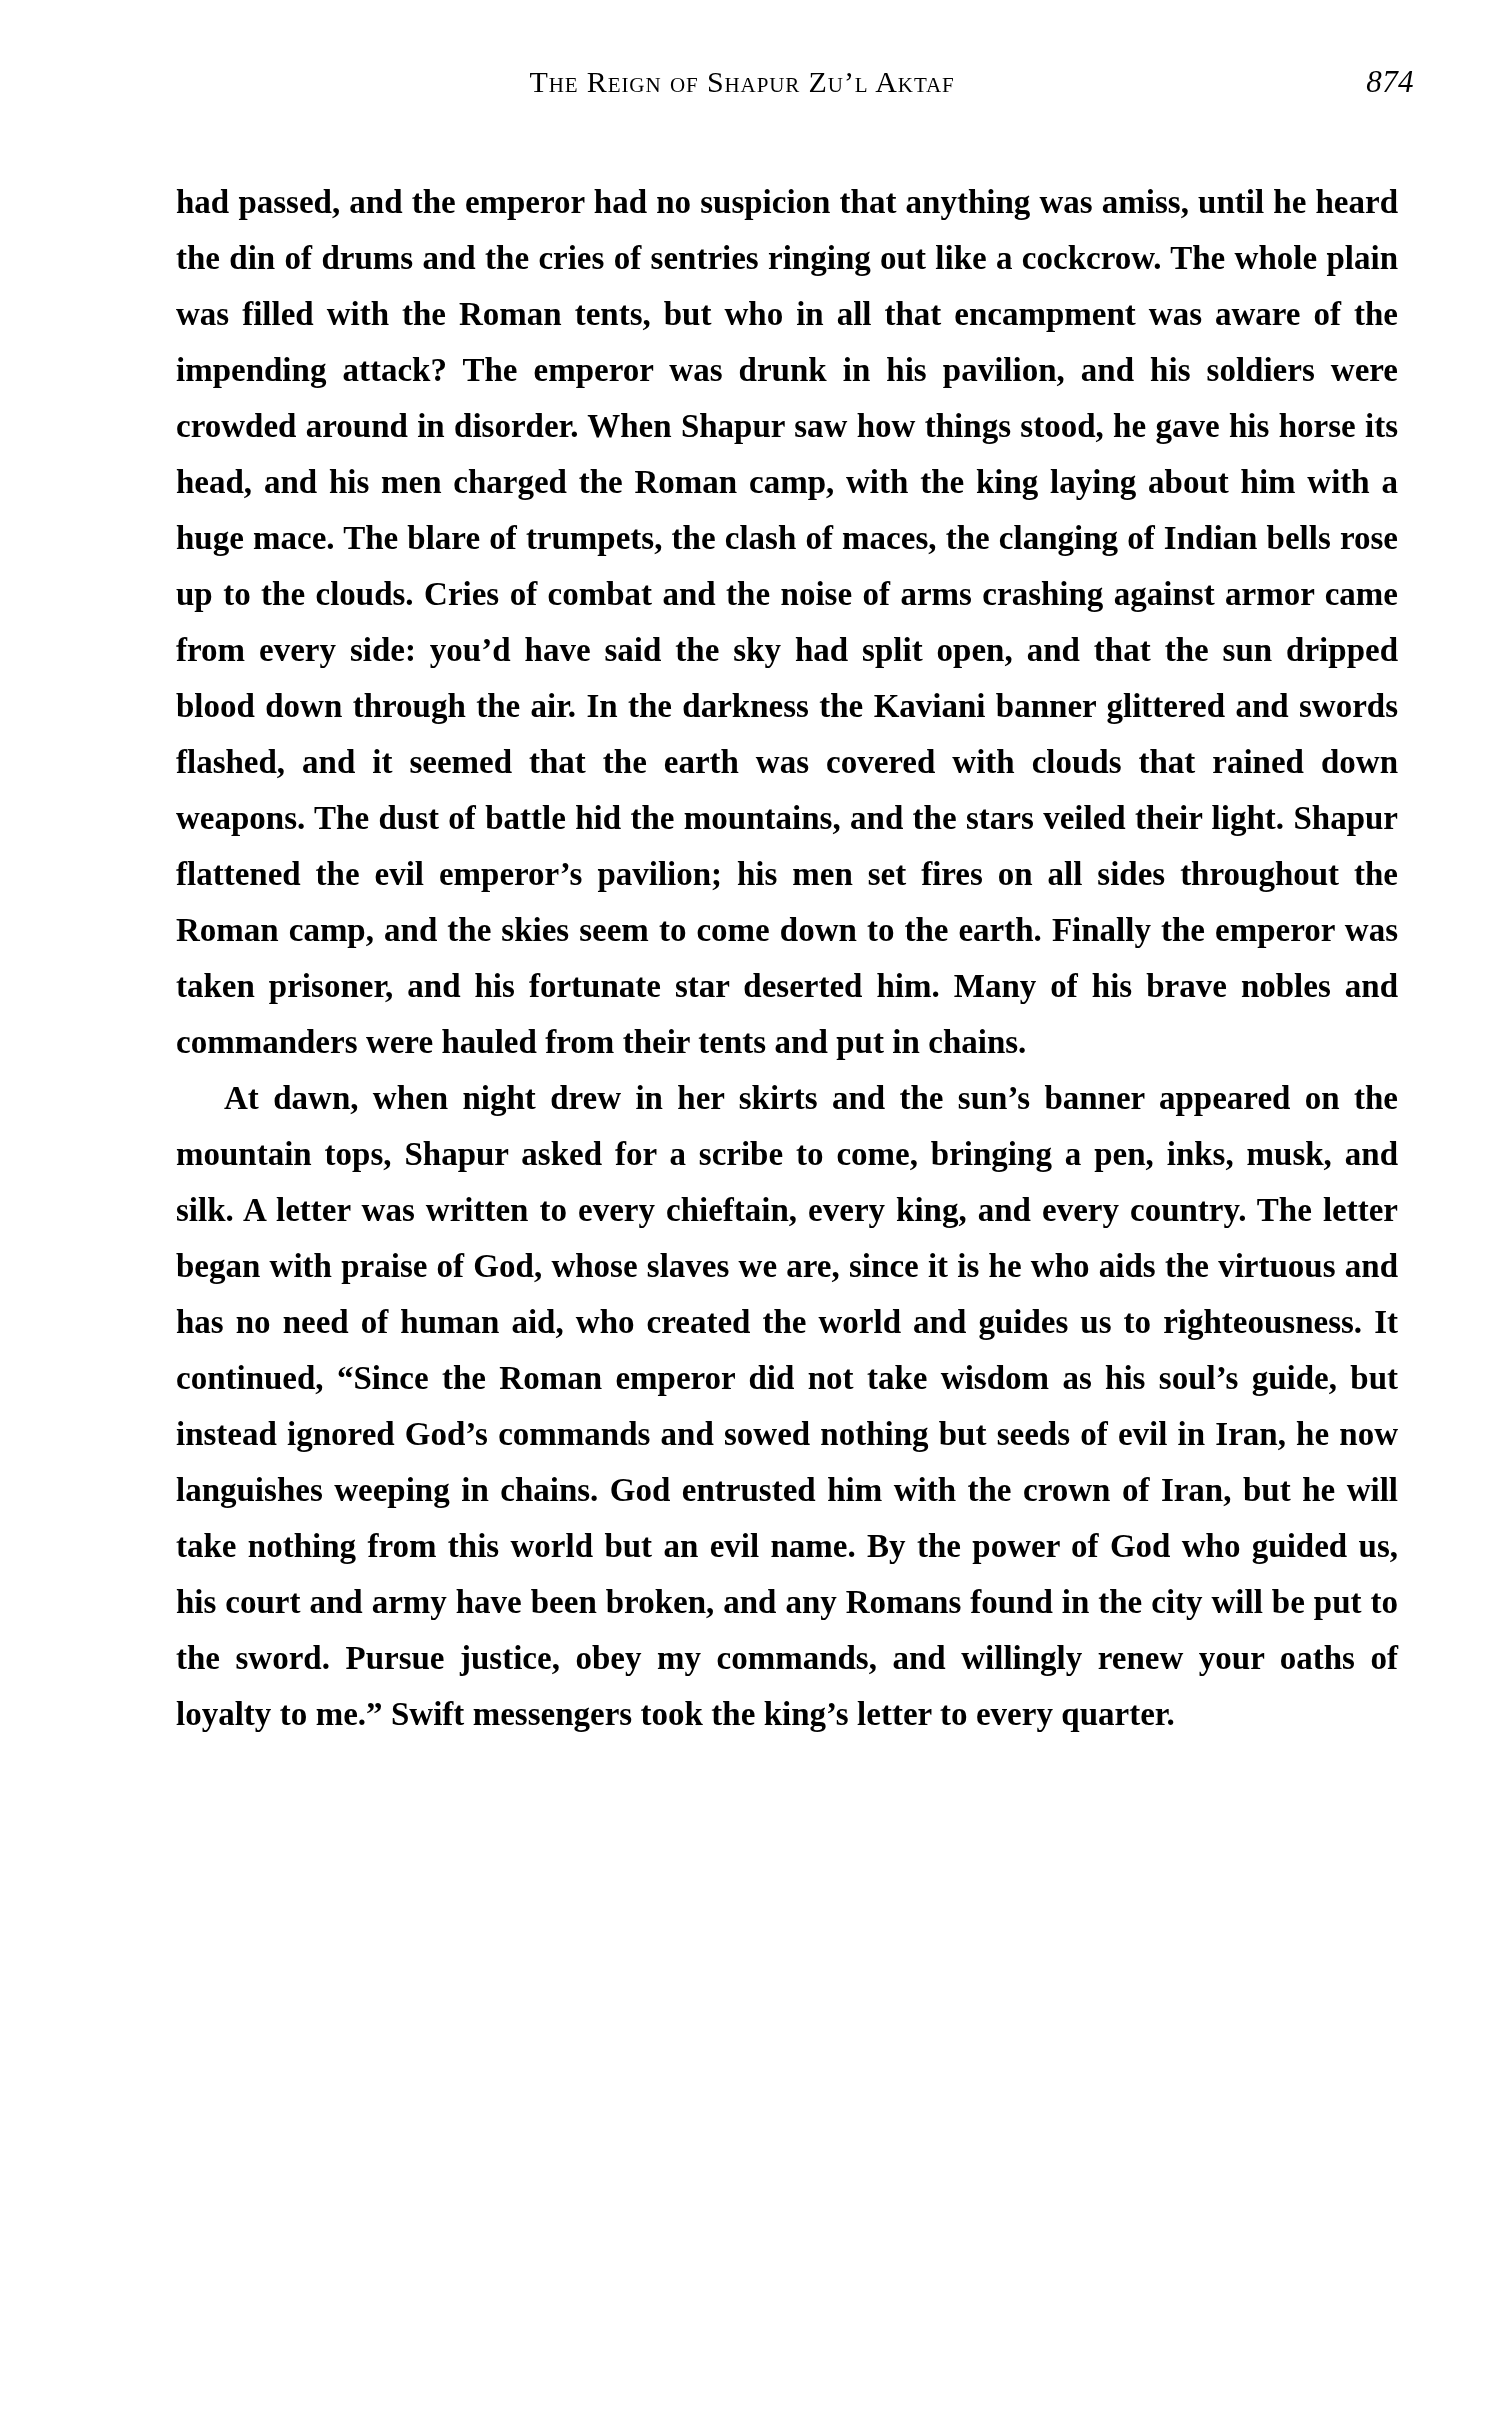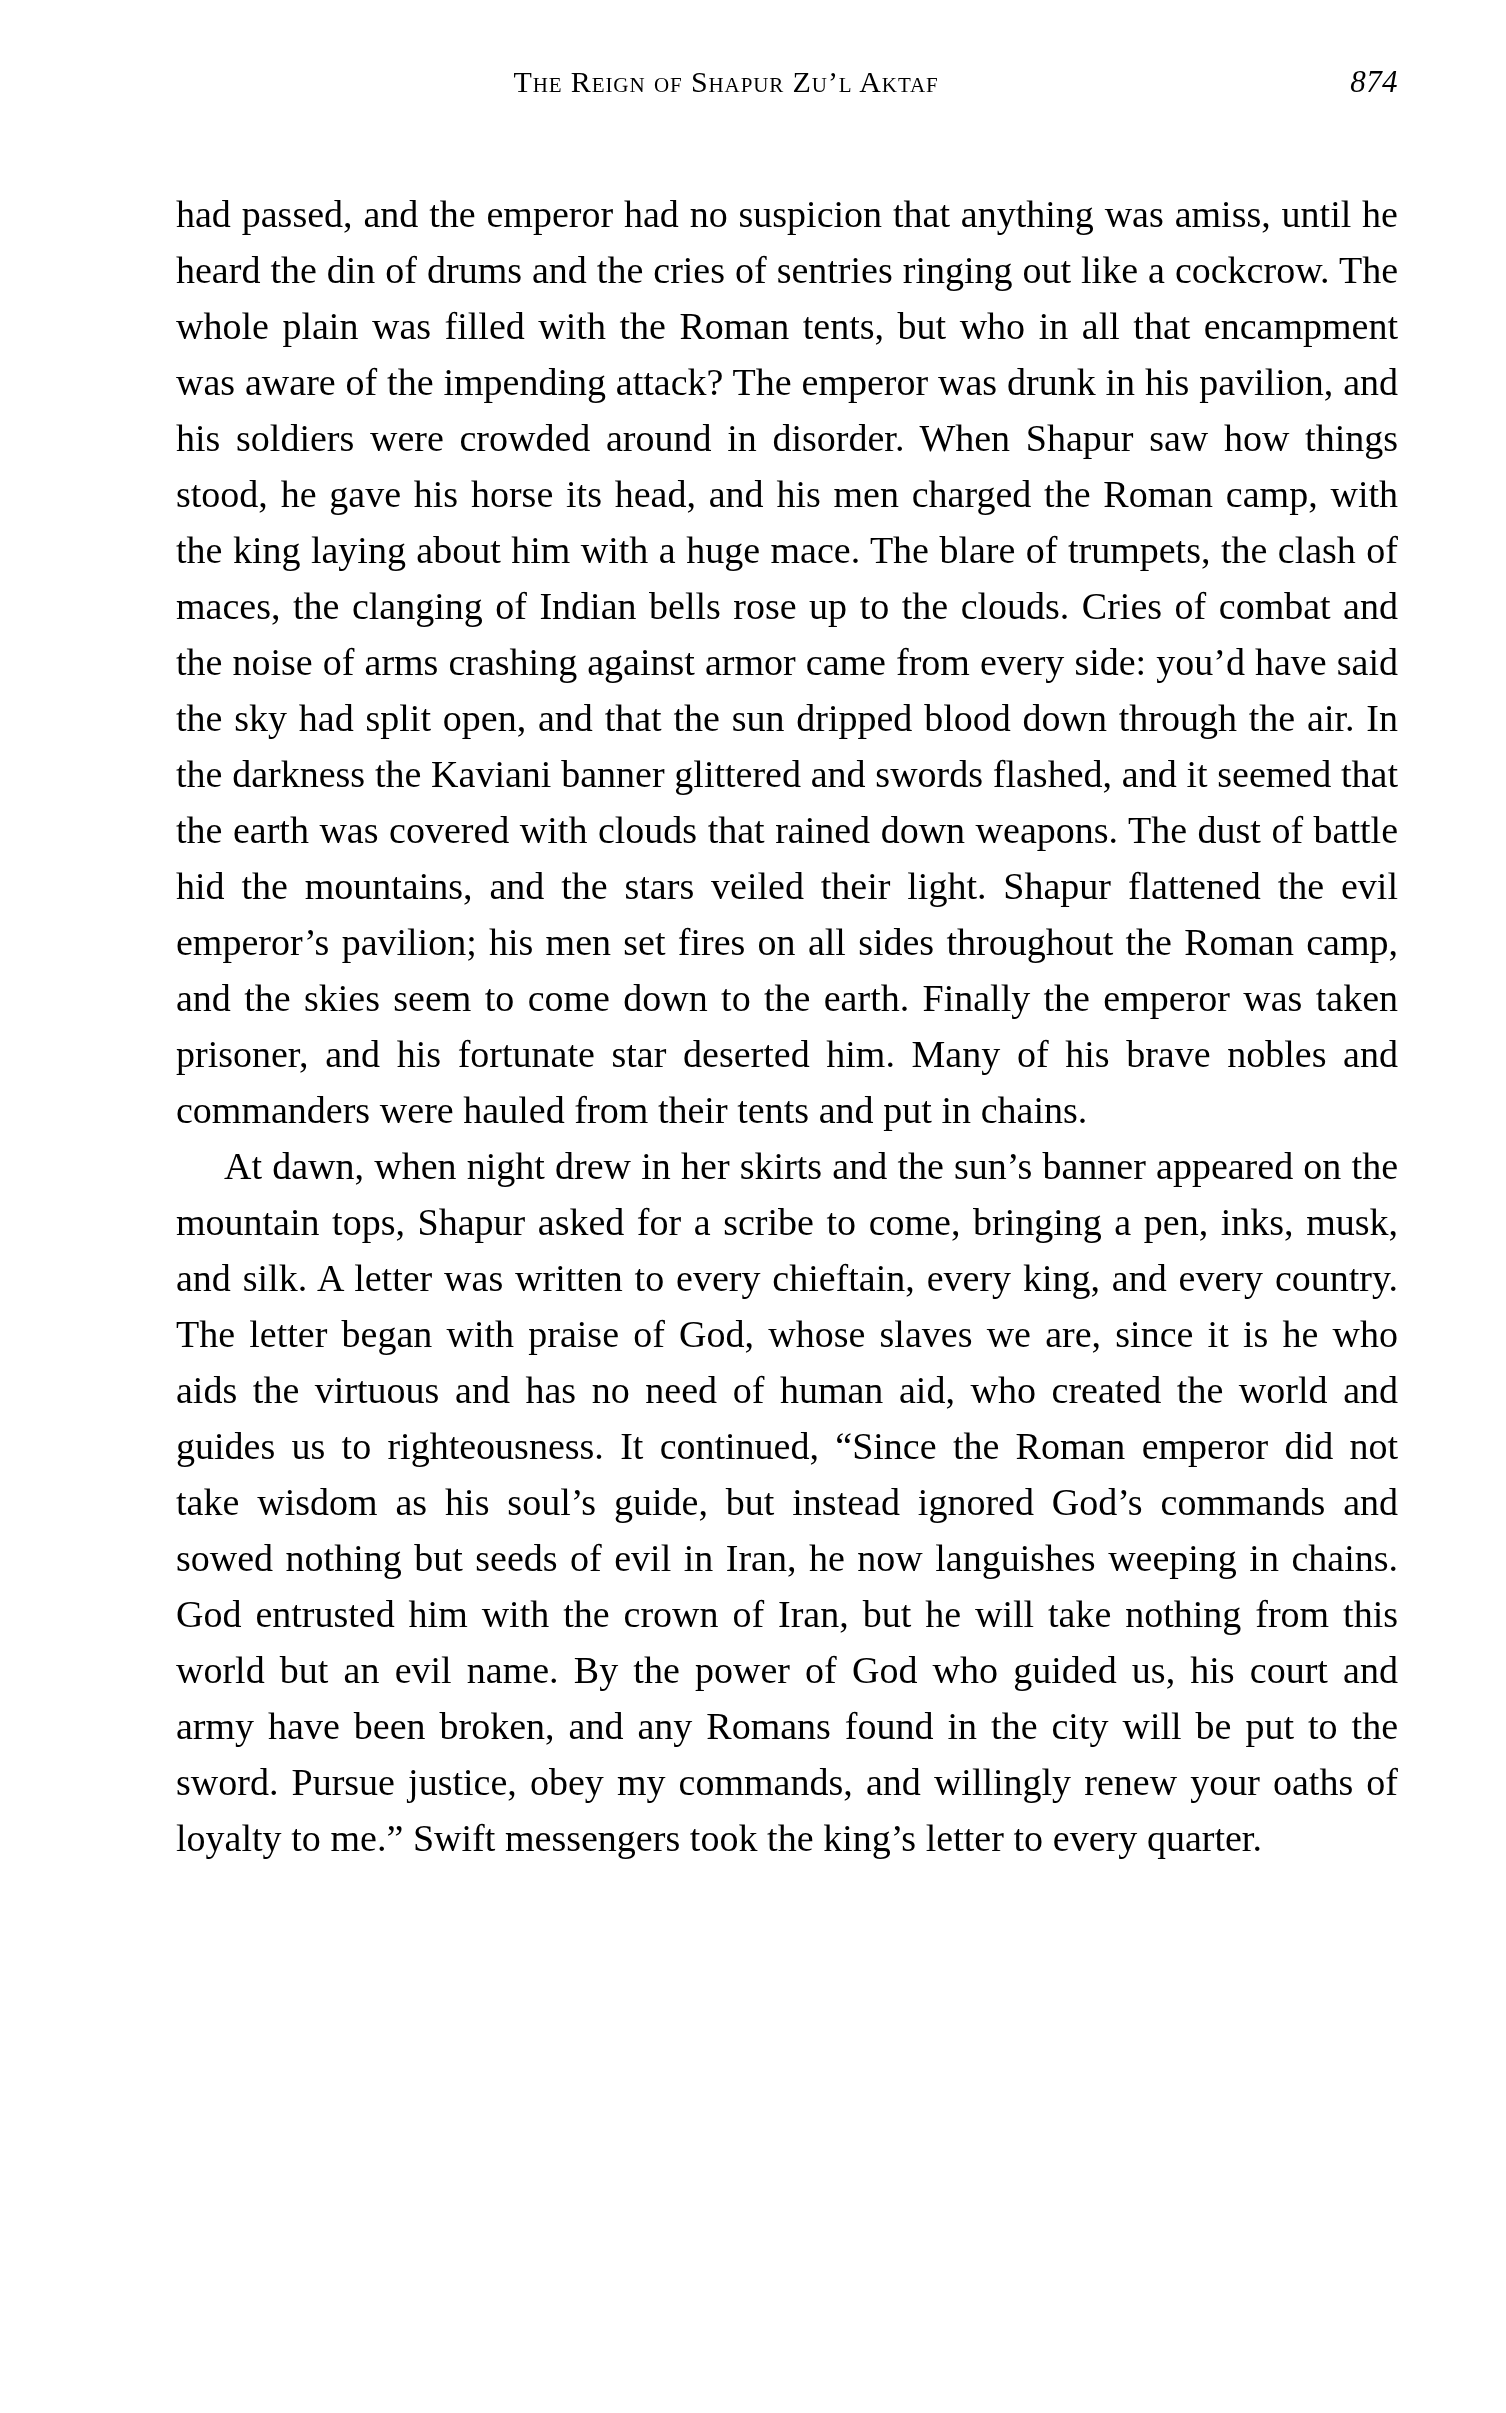--- a/index.html
+++ b/index.html
@@ -16,21 +16,21 @@
     background: #ffffff;
     overflow: hidden;
     font-family: "Liberation Serif", "DejaVu Serif", serif;
     color: #000000;
     -webkit-font-smoothing: antialiased;
   }
 
   
   .running-head {
     position: absolute;
-    left: 176px;
+    left: 192px;
     top: 61px;
     width: 1222px;
     height: 47px;
   }
 
   .running-head-title {
     position: absolute;
     left: 0;
     top: 0;
     width: 1222px;
@@ -51,29 +51,30 @@
     font-size: 31px;
     line-height: 41px;
     font-style: italic;
     letter-spacing: 0.4px;
   }
 
   
   .textblock {
     position: absolute;
     left: 176px;
-    top: 186px;
+    top: 174px;
     width: 1222px;
-    font-size: 38px;
+    font-size: 33px;
     line-height: 56px;
     text-align: justify;
     text-justify: inter-word;
     hyphens: none;
     -webkit-hyphens: none;
     word-spacing: 0.005em;
+    font-weight: bold;
   }
 
   .textblock p {
     margin: 0;
     text-indent: 0;
   }
 
   .textblock p.indent {
     text-indent: 48px;
   }

